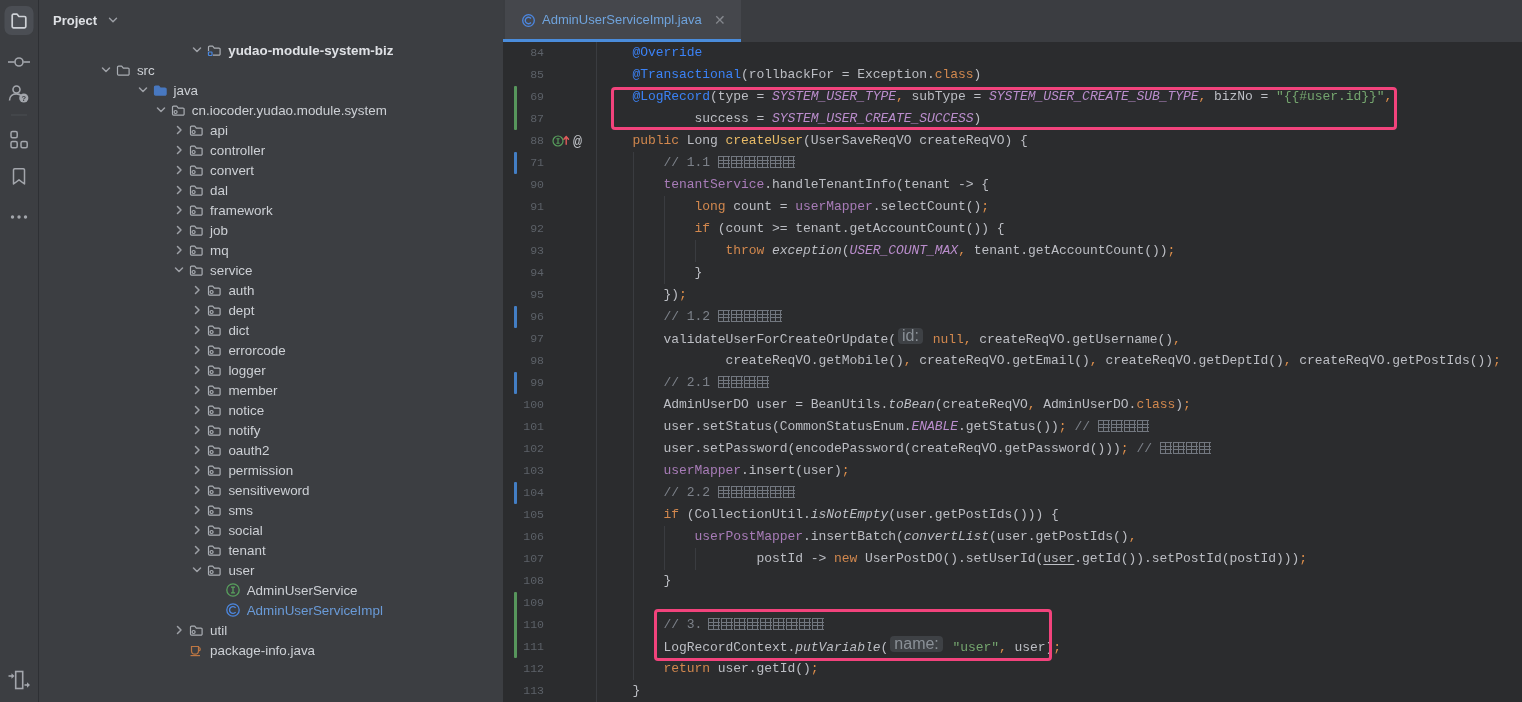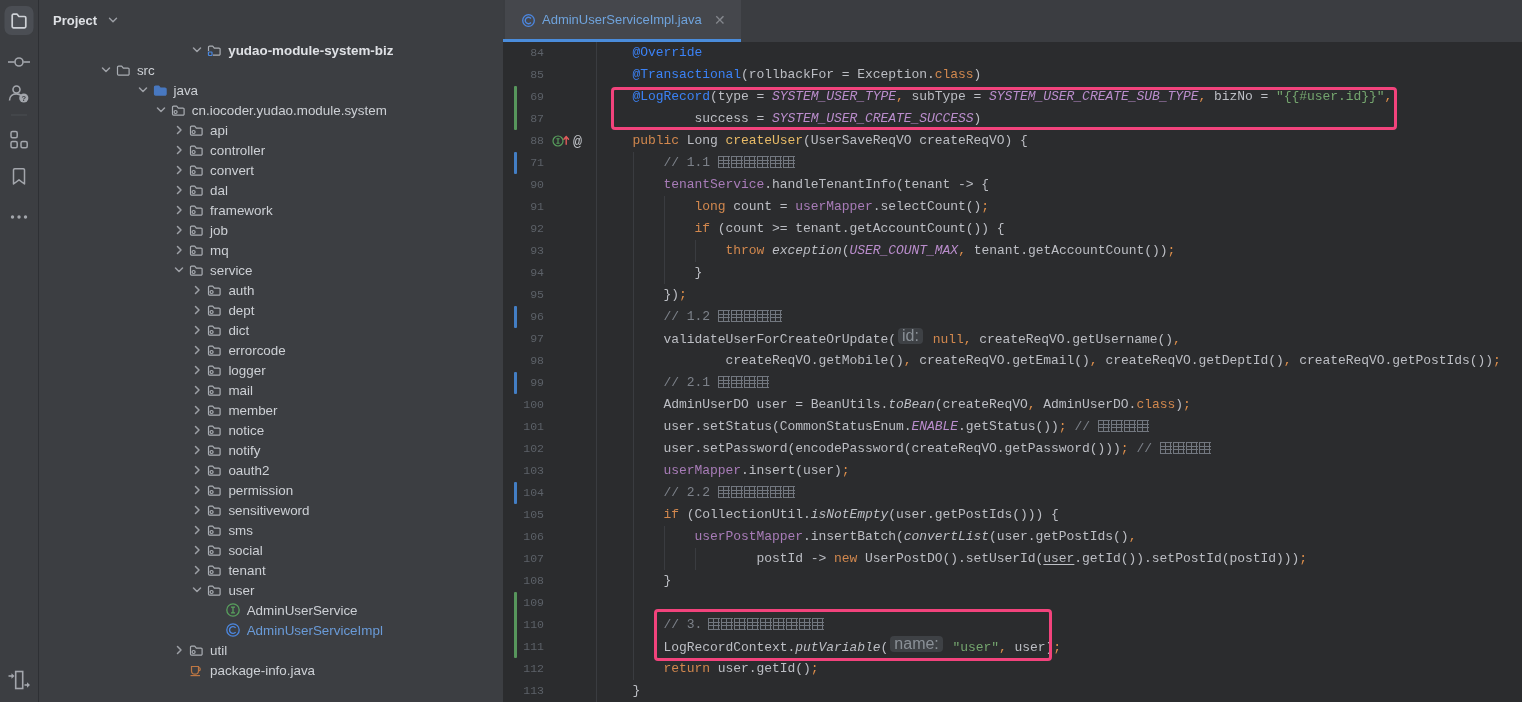--- a/index.html
+++ b/index.html
@@ -299,32 +299,20 @@
 <div class="trow" style="padding-left:149.4px">
           <span class="chv">
             <svg viewBox="0 0 14 14" width="14" height="14">
               <path d="M5.5 3.5 L9 7 L5.5 10.5" fill="none" stroke="#9DA0A6" stroke-width="1.5" stroke-linecap="round" stroke-linejoin="round"></path>
             </svg>
           </span>
           <svg class="ticon" viewBox="0 0 16 16">
             <path d="M2.5 12 V5.2 a1.1 1.1 0 0 1 1.1-1.1 h3.1 l1.6 2 h4.7 a1.1 1.1 0 0 1 1.1 1.1 v4.8 a1.1 1.1 0 0 1-1.1 1.1 h-9.4 a1.1 1.1 0 0 1-1.1-1.1 Z" fill="none" stroke="#A9ADB3" stroke-width="1.2" stroke-linejoin="round"></path>
             <circle cx="5.6" cy="10" r="1.5" fill="none" stroke="#A9ADB3" stroke-width="1.2"></circle>
           </svg>
-          <span>mail</span>
-        </div>
-<div class="trow" style="padding-left:149.4px">
-          <span class="chv">
-            <svg viewBox="0 0 14 14" width="14" height="14">
-              <path d="M5.5 3.5 L9 7 L5.5 10.5" fill="none" stroke="#9DA0A6" stroke-width="1.5" stroke-linecap="round" stroke-linejoin="round"></path>
-            </svg>
-          </span>
-          <svg class="ticon" viewBox="0 0 16 16">
-            <path d="M2.5 12 V5.2 a1.1 1.1 0 0 1 1.1-1.1 h3.1 l1.6 2 h4.7 a1.1 1.1 0 0 1 1.1 1.1 v4.8 a1.1 1.1 0 0 1-1.1 1.1 h-9.4 a1.1 1.1 0 0 1-1.1-1.1 Z" fill="none" stroke="#A9ADB3" stroke-width="1.2" stroke-linejoin="round"></path>
-            <circle cx="5.6" cy="10" r="1.5" fill="none" stroke="#A9ADB3" stroke-width="1.2"></circle>
-          </svg>
           <span>member</span>
         </div>
 <div class="trow" style="padding-left:149.4px">
           <span class="chv">
             <svg viewBox="0 0 14 14" width="14" height="14">
               <path d="M5.5 3.5 L9 7 L5.5 10.5" fill="none" stroke="#9DA0A6" stroke-width="1.5" stroke-linecap="round" stroke-linejoin="round"></path>
             </svg>
           </span>
           <svg class="ticon" viewBox="0 0 16 16">
             <path d="M2.5 12 V5.2 a1.1 1.1 0 0 1 1.1-1.1 h3.1 l1.6 2 h4.7 a1.1 1.1 0 0 1 1.1 1.1 v4.8 a1.1 1.1 0 0 1-1.1 1.1 h-9.4 a1.1 1.1 0 0 1-1.1-1.1 Z" fill="none" stroke="#A9ADB3" stroke-width="1.2" stroke-linejoin="round"></path>

